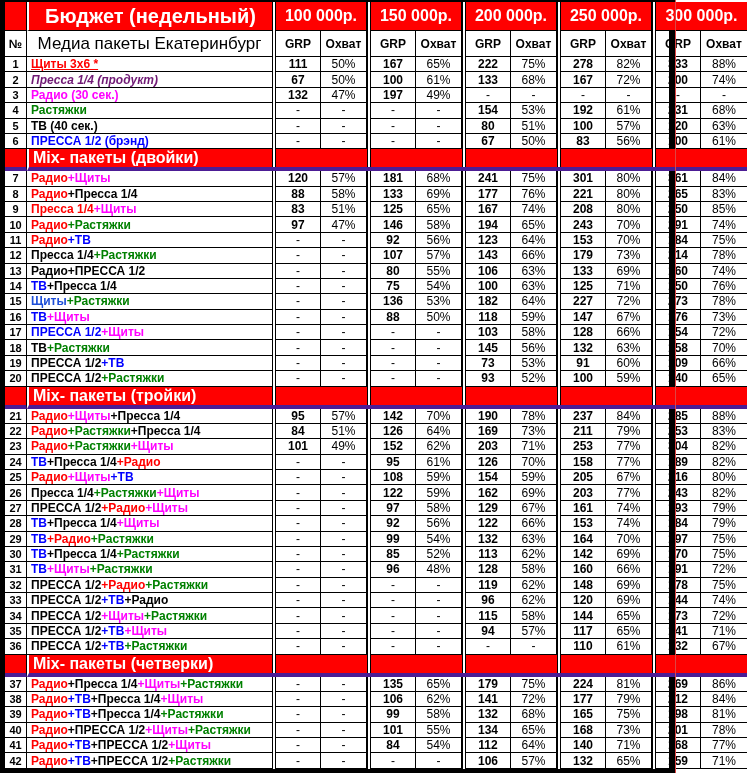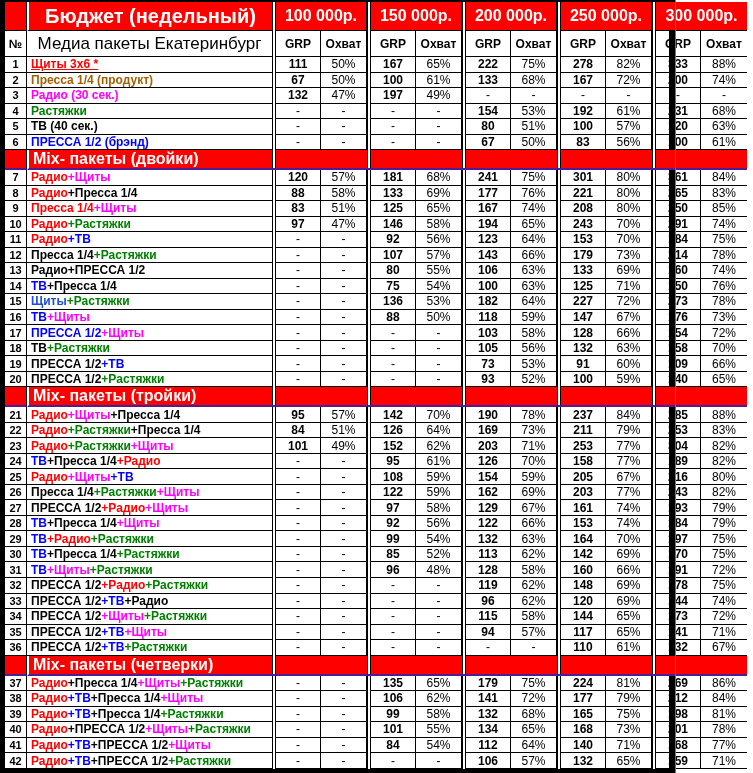--- a/index.html
+++ b/index.html
@@ -21,21 +21,21 @@
   .title-cell{font-size:20px;font-weight:bold;text-align:center;border-left:2px solid #fff;}
   .budget-cell{font-size:16px;font-weight:bold;text-align:center;}
   .num{width:22px;text-align:center;font-weight:bold;font-size:11px;}
   .numhead{text-align:center;font-weight:bold;font-size:12px;}
   .mediahead{font-size:17px;text-align:center;}
   .gr-head{font-weight:bold;font-size:12px;text-align:center;}
   .lbl{text-align:left;padding:0 0 0 4px;font-weight:bold;font-size:12px;letter-spacing:0;}
   .val{text-align:center;}
   .g{font-weight:bold;}
   .dash{font-weight:normal;}
-  tr.sec td{border-right:none;border-bottom:2px solid #4c1d95;}
+  tr.sec td{border-right:none;border-bottom:4px solid #4c1d95;}
   tr.sec td.num{border-right:1px solid #000;}
   tr.sec td.seclbl{border-left:2px solid #fff;font-weight:bold;font-size:16px;text-align:left;padding-left:4px;}
   tr.r1 td.num{border-right:1px solid #000;}
 </style>
 </head>
 <body>
 
 <div class="tablewrap">
   <table>
     <colgroup id="cols">
@@ -107,21 +107,21 @@
           <td class="val">75%</td>
           <td class="sp"></td>
           <td class="val g">278</td>
           <td class="val">82%</td>
           <td class="sp"></td>
           <td class="val g">333</td>
           <td class="val bs">88%</td>
         </tr>
         <tr>
           <td class="num">2</td>
-          <td class="lbl bs"><span style="color: #a16207;">Пресса 1/4 (продукт)</span></td>
+          <td class="lbl bs"><span style="color: #701a75; font-style: italic;">Пресса 1/4 (продукт)</span></td>
           <td class="sp"></td>
           <td class="val g">67</td>
           <td class="val">50%</td>
           <td class="sp"></td>
           <td class="val g">100</td>
           <td class="val">61%</td>
           <td class="sp"></td>
           <td class="val g">133</td>
           <td class="val">68%</td>
           <td class="sp"></td>
@@ -438,21 +438,21 @@
         <tr>
           <td class="num">18</td>
           <td class="lbl bs"><span style="color: rgb(0, 0, 0);">ТВ</span><span style="color: rgb(0, 128, 0);">+Растяжки</span></td>
           <td class="sp"></td>
           <td class="val g dash">-</td>
           <td class="val">-</td>
           <td class="sp"></td>
           <td class="val g dash">-</td>
           <td class="val">-</td>
           <td class="sp"></td>
-          <td class="val g">105</td>
+          <td class="val g">145</td>
           <td class="val">56%</td>
           <td class="sp"></td>
           <td class="val g">132</td>
           <td class="val">63%</td>
           <td class="sp"></td>
           <td class="val g">158</td>
           <td class="val bs">70%</td>
         </tr>
         <tr>
           <td class="num">19</td>

